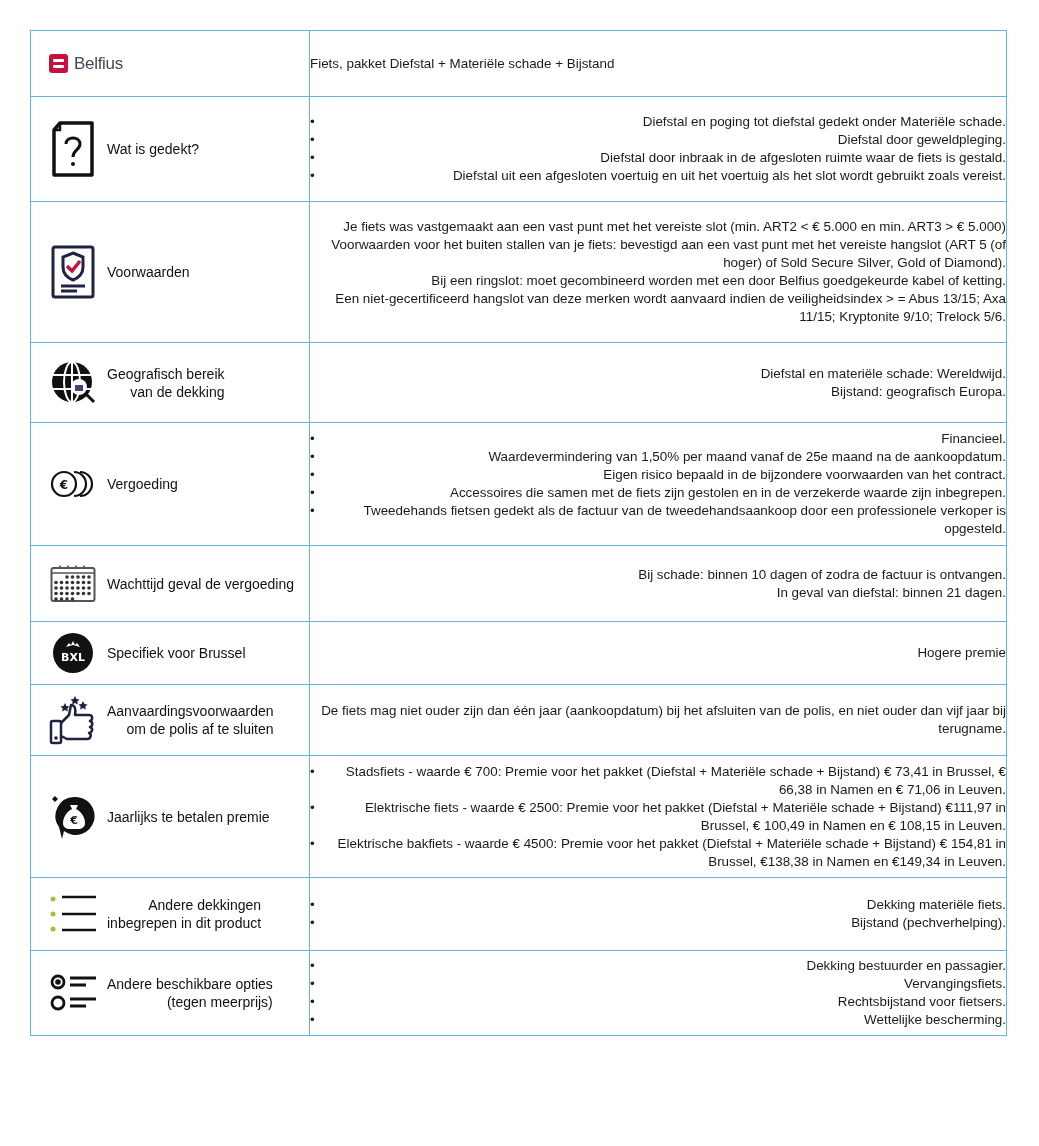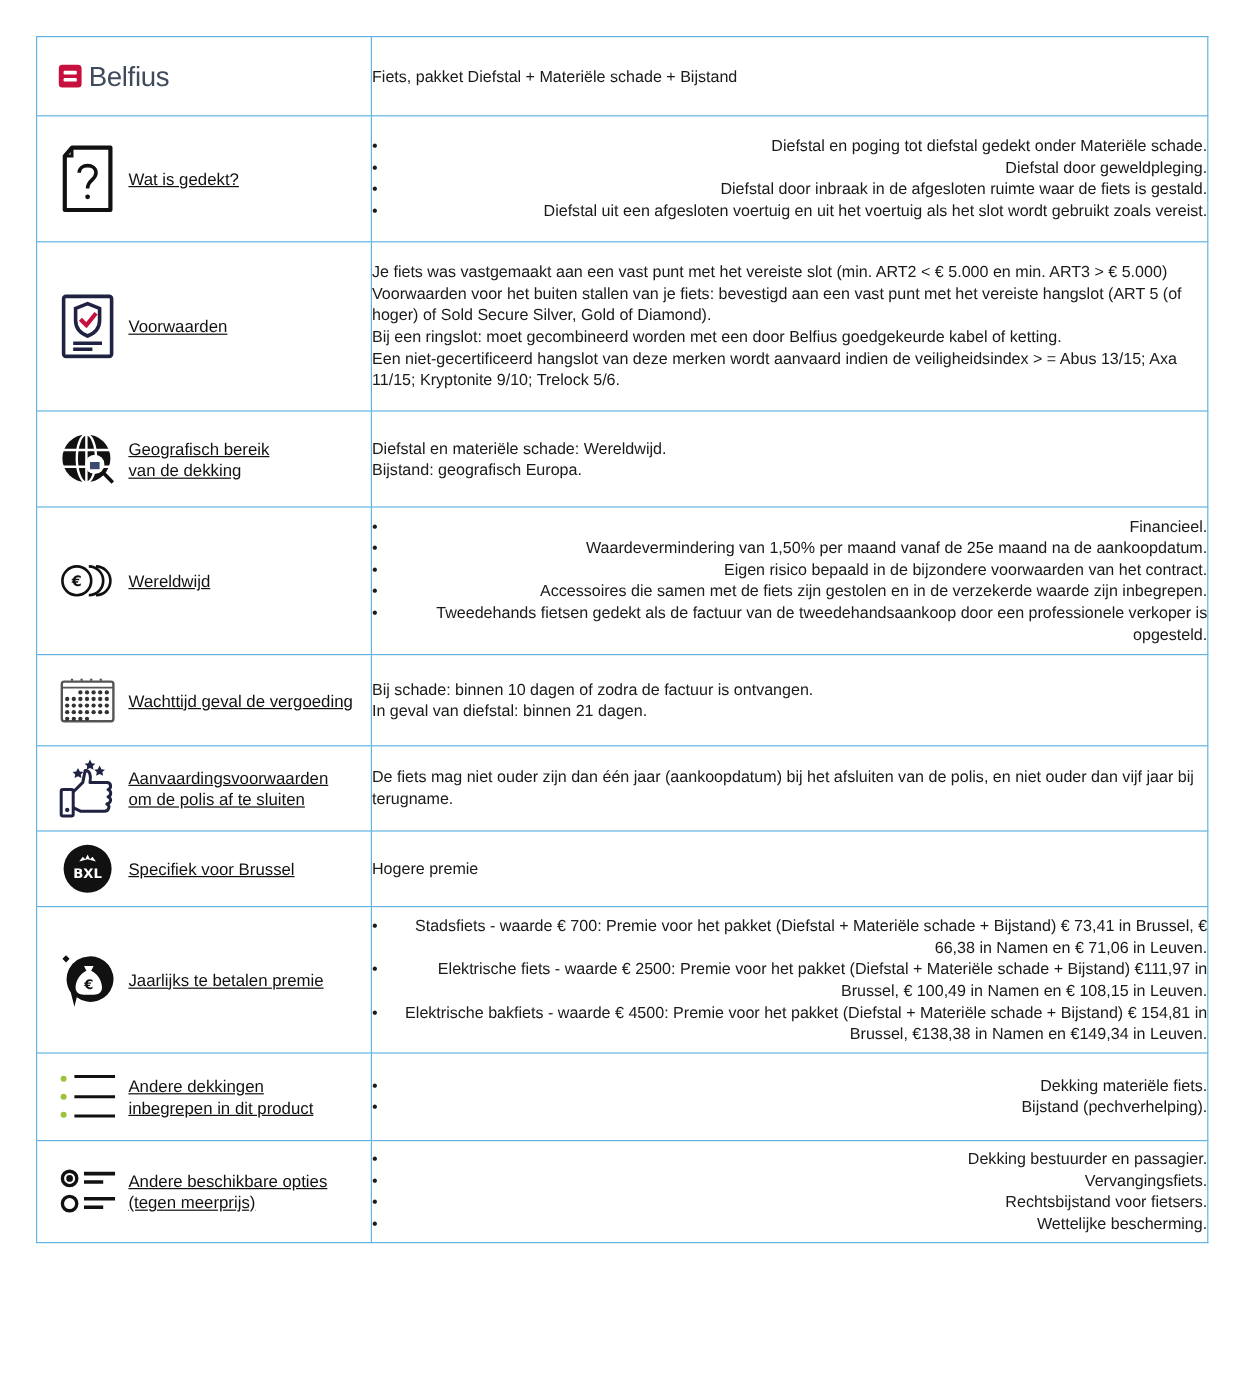--- a/index.html
+++ b/index.html
@@ -10,31 +10,31 @@
   }
   table.sheet td {
     border: 1.5px solid #63b3e2; vertical-align: middle; padding: 0;
     font-size: 13.4px; line-height: 18px;
   }
   td.label-cell { width: 278px; }
   td.value-cell { padding: 0 9px 0 8px; }
   .label-wrap { display: flex; align-items: center; padding-left: 18px; }
   .icon { width: 48px; height: 48px; flex: 0 0 48px; display: flex; align-items: center; justify-content: center; margin-right: 10px; }
   .icon svg { display: block; }
-  .label-text { font-size: 14px; line-height: 18px; color: #111; text-decoration: underline; }
+  .label-text { font-size: 14px; line-height: 18px; color: #111; }
   ul.bullets { list-style: none; margin: 0; padding: 0; text-align: right; }
   ul.bullets li { position: relative; padding-left: 10px; }
   ul.bullets li::before { content: "•"; position: absolute; left: 0; top: 0; }
-  .para { display: block; }
+  .para { display: block; text-align: right; }
   .logo { display: flex; align-items: center; padding-left: 18px; }
   .logo-mark { width: 19px; height: 19px; background: #c8103e; border-radius: 3px; position: relative; margin-right: 6px; }
   .logo-mark::before, .logo-mark::after { content: ""; position: absolute; left: 4px; right: 4px; height: 3px; background: #fff; border-radius: 1px; }
   .logo-mark::before { top: 5px; }
   .logo-mark::after { top: 11px; }
-  .logo-word { font-size: 23px; color: #3f4a5a; letter-spacing: -0.3px; font-family: "Liberation Sans", sans-serif; }
+  .logo-word { font-size: 17px; color: #3f4a5a; letter-spacing: -0.3px; font-family: "Liberation Sans", sans-serif; }
 </style>
 </head>
 <body>
 
 <table class="sheet">
   <tbody>
       <tr style="height:66px">
     <td class="label-cell">
       <div class="logo">
         <span class="logo-mark"></span>
@@ -122,21 +122,21 @@
     <td class="label-cell">
           <div class="label-wrap">
       <span class="icon">
         <svg width="46" height="28" viewBox="0 0 46 28">
                 <path d="M30 2 A12 12 0 0 1 30 26" fill="none" stroke="#111" stroke-width="2.2"></path>
                 <path d="M24 2 A12 12 0 0 1 24 26" fill="none" stroke="#111" stroke-width="2.2"></path>
                 <circle cx="14" cy="14" r="12" fill="#fff" stroke="#111" stroke-width="2.2"></circle>
                 <text x="14" y="18.5" font-size="12" font-weight="bold" text-anchor="middle" fill="#111" font-family="DejaVu Sans, sans-serif">€</text>
               </svg>
       </span>
-      <span class="label-text">Wereldwijd</span>
+      <span class="label-text">Vergoeding</span>
     </div>
         </td>
     <td class="value-cell">
           <ul class="bullets">
       <li>Financieel.</li>
       <li>Waardevermindering van 1,50% per maand vanaf de 25e maand na de aankoopdatum.</li>
       <li>Eigen risico bepaald in de bijzondere voorwaarden van het contract.</li>
       <li>Accessoires die samen met de fiets zijn gestolen en in de verzekerde waarde zijn inbegrepen.</li>
       <li>Tweedehands fietsen gedekt als de factuur van de tweedehandsaankoop door een professionele verkoper is opgesteld.</li>
     </ul>
@@ -192,20 +192,38 @@
       </span>
       <span class="label-text">Wachttijd geval de vergoeding</span>
     </div>
         </td>
     <td class="value-cell">
       <span class="para">Bij schade: binnen 10 dagen of zodra de factuur is ontvangen.</span>
       <span class="para">In geval van diefstal: binnen 21 dagen.</span>
     </td>
   </tr>
 
+  <tr style="height:63px">
+    <td class="label-cell">
+          <div class="label-wrap">
+      <span class="icon">
+        <svg width="42" height="42" viewBox="0 0 42 42">
+                <circle cx="21" cy="21" r="20" fill="#111"></circle>
+                <path d="M14 15 L17 11 L19 13 L21 9 L23 13 L25 11 L28 15 L21 13 Z" fill="#fff"></path>
+                <text x="21" y="29" font-size="11" font-weight="bold" text-anchor="middle" fill="#fff" font-family="DejaVu Sans, sans-serif">BXL</text>
+              </svg>
+      </span>
+      <span class="label-text">Specifiek voor Brussel</span>
+    </div>
+        </td>
+    <td class="value-cell">
+      <span class="para">Hogere premie</span>
+    </td>
+  </tr>
+
   <tr style="height:71px">
     <td class="label-cell">
           <div class="label-wrap">
       <span class="icon">
         <svg width="48" height="50" viewBox="0 0 48 50">
                 <rect x="2" y="26" width="10" height="22" rx="1.5" fill="none" stroke="#1f2240" stroke-width="2.5"></rect>
                 <circle cx="7" cy="43" r="1.8" fill="#1f2240"></circle>
                 <path d="M12 28 L20 20 L22 10 C26 10 27 14 26 20 L40 20 C44 20 44 25 41 26 C44 27 44 31 41 32 C44 33 44 37 40 38 C43 39 42 44 38 44 L18 44 L12 41" fill="none" stroke="#1f2240" stroke-width="2.5" stroke-linejoin="round"></path>
                 <g fill="#1f2240">
                   <path d="M16 8 l1.5 3 3 .4 -2.2 2 .6 3 -2.9-1.5 -2.9 1.5 .6-3 -2.2-2 3-.4z"></path>
@@ -215,38 +233,20 @@
               </svg>
       </span>
       <span class="label-text">
         <span class="para">Aanvaardingsvoorwaarden</span>
         <span class="para">om de polis af te sluiten</span>
       </span>
     </div>
         </td>
     <td class="value-cell">
       <span class="para">De fiets mag niet ouder zijn dan één jaar (aankoopdatum) bij het afsluiten van de polis, en niet ouder dan vijf jaar bij terugname.</span>
-    </td>
-  </tr>
-
-  <tr style="height:63px">
-    <td class="label-cell">
-          <div class="label-wrap">
-      <span class="icon">
-        <svg width="42" height="42" viewBox="0 0 42 42">
-                <circle cx="21" cy="21" r="20" fill="#111"></circle>
-                <path d="M14 15 L17 11 L19 13 L21 9 L23 13 L25 11 L28 15 L21 13 Z" fill="#fff"></path>
-                <text x="21" y="29" font-size="11" font-weight="bold" text-anchor="middle" fill="#fff" font-family="DejaVu Sans, sans-serif">BXL</text>
-              </svg>
-      </span>
-      <span class="label-text">Specifiek voor Brussel</span>
-    </div>
-        </td>
-    <td class="value-cell">
-      <span class="para">Hogere premie</span>
     </td>
   </tr>
 
   <tr style="height:122px">
     <td class="label-cell">
           <div class="label-wrap">
       <span class="icon">
         <svg width="46" height="48" viewBox="0 0 46 48">
                 <path d="M24 4 A19 19 0 1 1 14 38 L12 46 L9 34 A19 19 0 0 1 24 4 Z" fill="#111"></path>
                 <path d="M5 3 l3 3 -3 3 -3 -3 z" fill="#111"></path>

